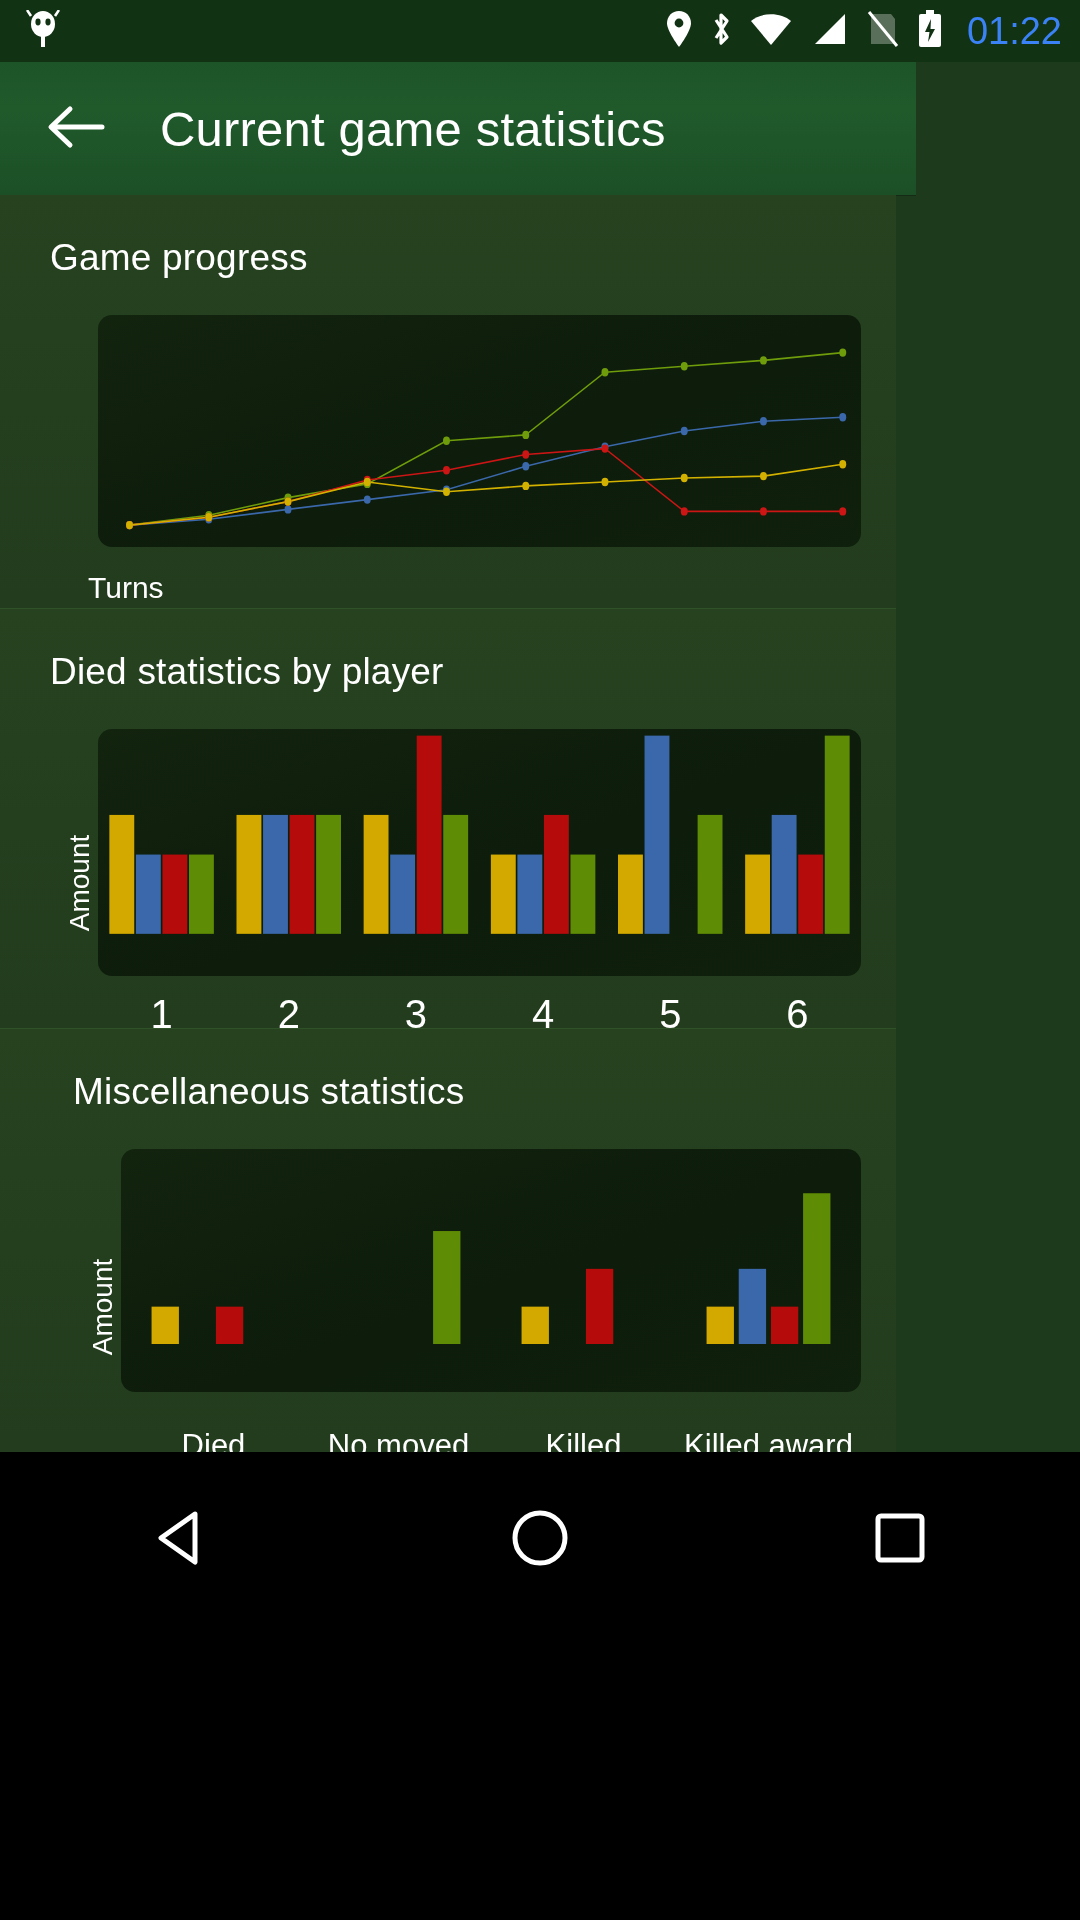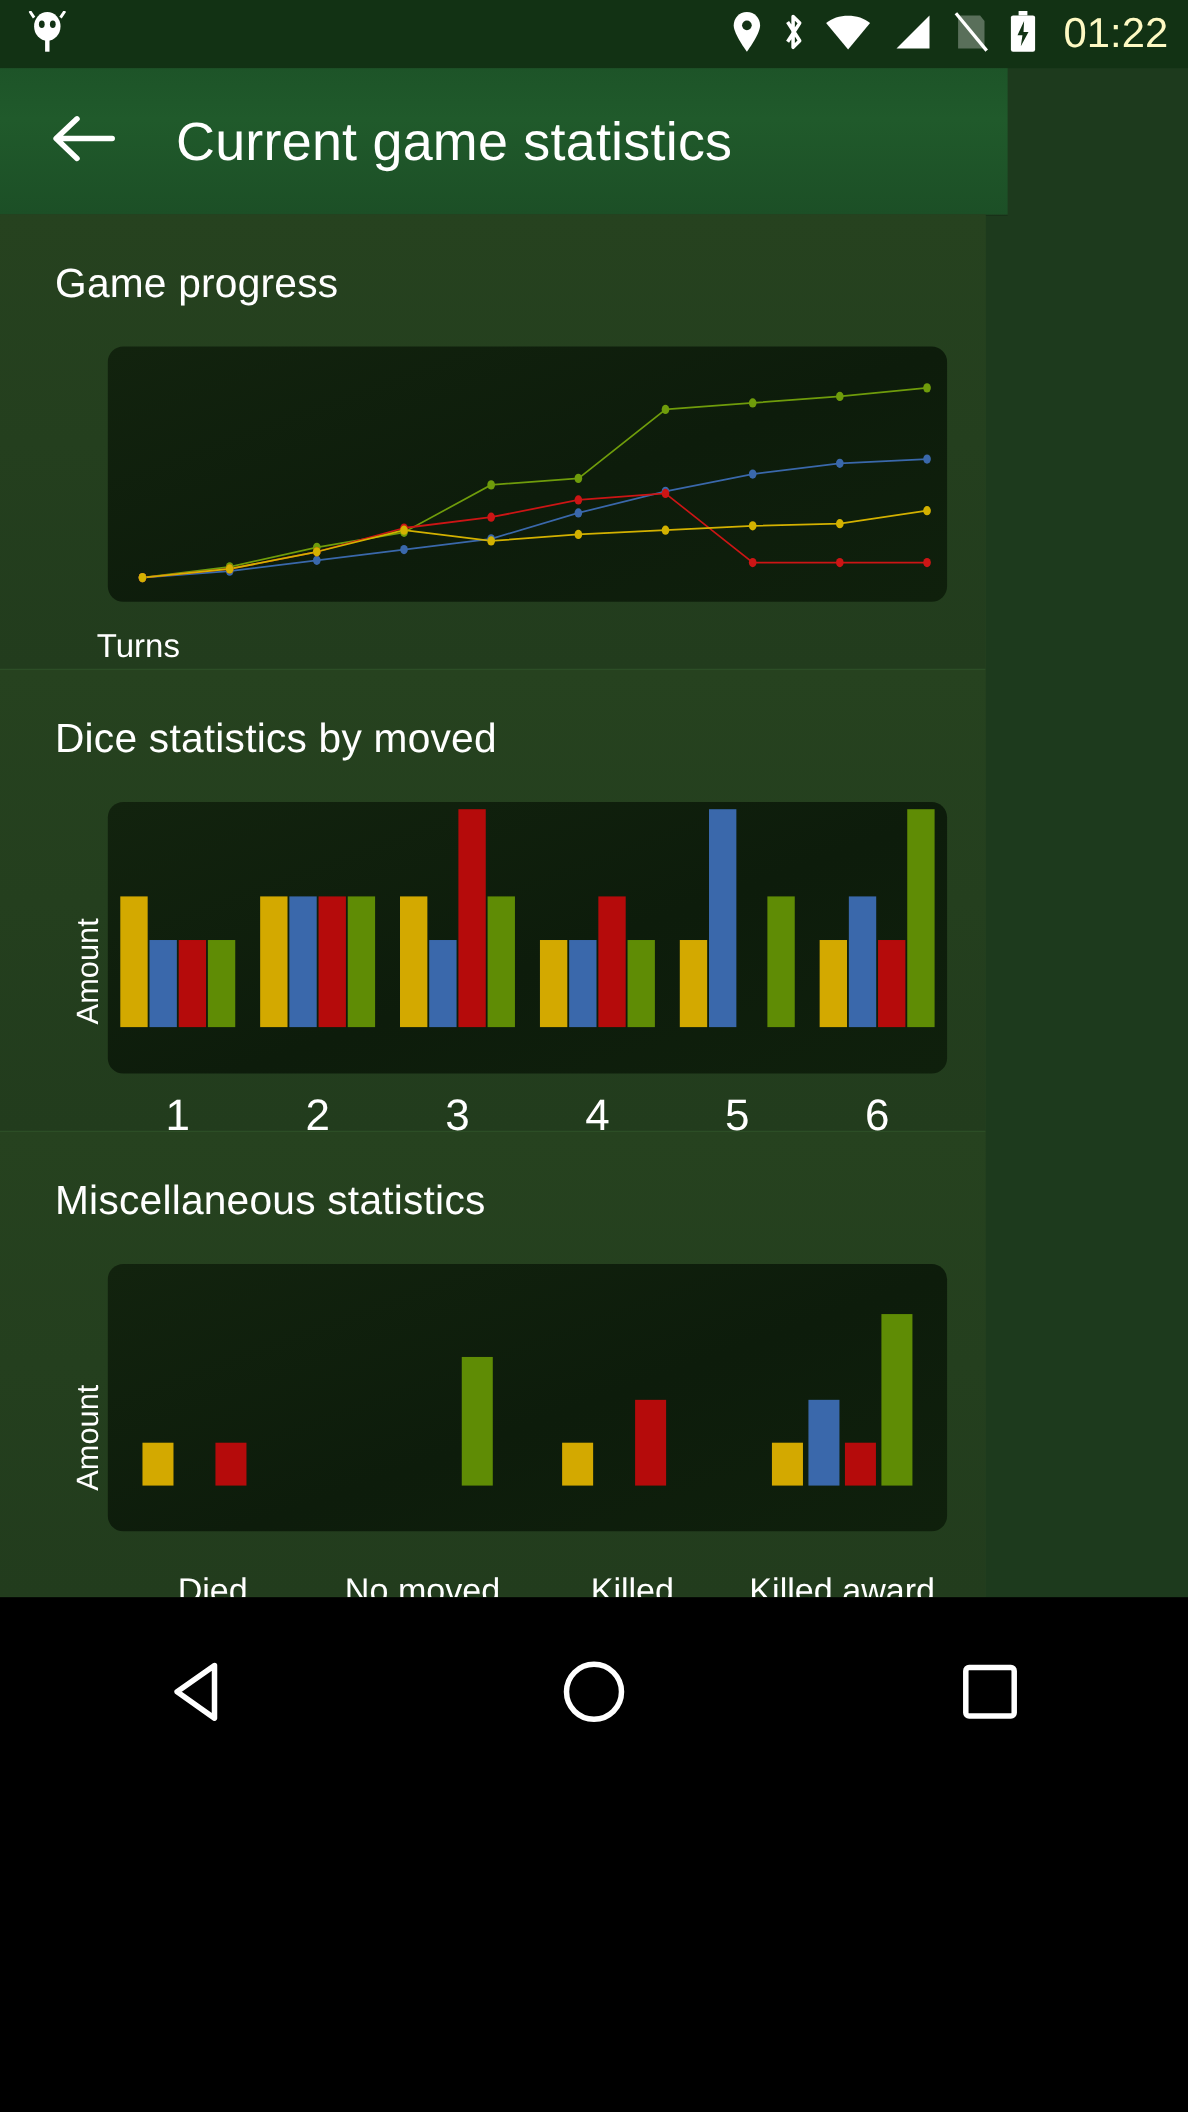--- a/index.html
+++ b/index.html
@@ -14,21 +14,21 @@
 
   
   .statusbar{
     position:absolute; left:0; top:0; width:1080px; height:62px;
     background:#123214;
     display:flex; align-items:center;
     padding:0 18px 0 26px;
   }
   .sb-left{ display:flex; align-items:center; gap:10px; flex:1; }
   .sb-right{ display:flex; align-items:center; gap:16px; }
-  .sb-time{ font-size:38px; font-weight:400; letter-spacing:0px; color:#fef9c3;
+  .sb-time{ font-size:38px; font-weight:400; letter-spacing:0px; color:#3b82f6;
             font-family:"Liberation Sans", sans-serif; margin-left:8px;}
   .ico{ display:block; }
 
   
   .appbar{
     position:absolute; left:0; top:62px; width:916px; height:133px;
     background:linear-gradient(180deg,#1d5428 0%,#205a2b 35%,#1c4f26 100%);
     display:flex; align-items:center;
     box-shadow:0 1px 0 rgba(0,0,0,0.25);
   }
@@ -226,21 +226,21 @@
             <circle cx="706.9" cy="163.0" r="4.2" fill="#d3b100"></circle>
             <circle cx="802.4" cy="161.1" r="4.2" fill="#d3b100"></circle>
             <circle cx="898.0" cy="149.3" r="4.2" fill="#d3b100"></circle>
           </svg>
       </div>
     </div>
     <div class="xlabel line-xlabel">Turns</div>
   </div>
 
   <div class="section" style="height:420px;">
-    <div class="section-title">Dice statistics by moved</div>
+    <div class="section-title">Died statistics by player</div>
     <div class="chart-wrap">
       <div class="ylabel">Amount</div>
       <div class="chart-card bar-card" id="dice-card">
         <svg class="bar-svg" id="dice-svg" viewBox="0 0 920 247" preserveAspectRatio="none">
             <rect x="13.7" y="103.6" width="30" height="143.4" fill="#d3a900"></rect>
             <rect x="45.7" y="151.4" width="30" height="95.6" fill="#3a68ab"></rect>
             <rect x="77.7" y="151.4" width="30" height="95.6" fill="#b50b0b"></rect>
             <rect x="109.7" y="151.4" width="30" height="95.6" fill="#5f8c05"></rect>
             <rect x="167.0" y="103.6" width="30" height="143.4" fill="#d3a900"></rect>
             <rect x="199.0" y="103.6" width="30" height="143.4" fill="#3a68ab"></rect>
@@ -267,21 +267,21 @@
           <div class="tick">1</div>
           <div class="tick">2</div>
           <div class="tick">3</div>
           <div class="tick">4</div>
           <div class="tick">5</div>
           <div class="tick">6</div>
         </div>
     </div>
   </div>
 
-  <div class="section" style="height:422px; border-bottom:none;">
+  <div class="section" style="height:422px; border-bottom:none;padding-left:23px;">
     <div class="section-title">Miscellaneous statistics</div>
     <div class="chart-wrap">
       <div class="ylabel">Amount</div>
       <div class="chart-card bar-card" id="misc-card">
         <svg class="bar-svg" id="misc-svg" viewBox="0 0 920 243" preserveAspectRatio="none">
             <rect x="38.0" y="196.0" width="34" height="47.0" fill="#d3a900"></rect>
             <rect x="118.0" y="196.0" width="34" height="47.0" fill="#b50b0b"></rect>
             <rect x="388.0" y="102.0" width="34" height="141.0" fill="#5f8c05"></rect>
             <rect x="498.0" y="196.0" width="34" height="47.0" fill="#d3a900"></rect>
             <rect x="578.0" y="149.0" width="34" height="94.0" fill="#b50b0b"></rect>

